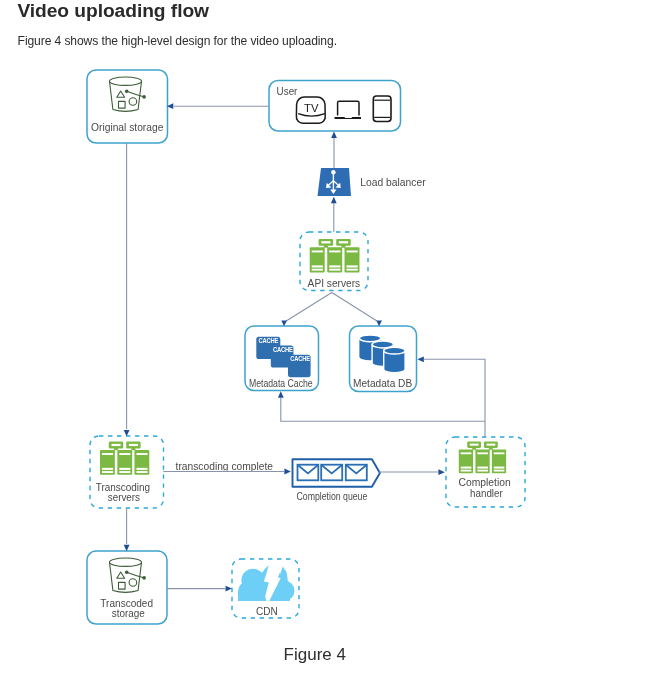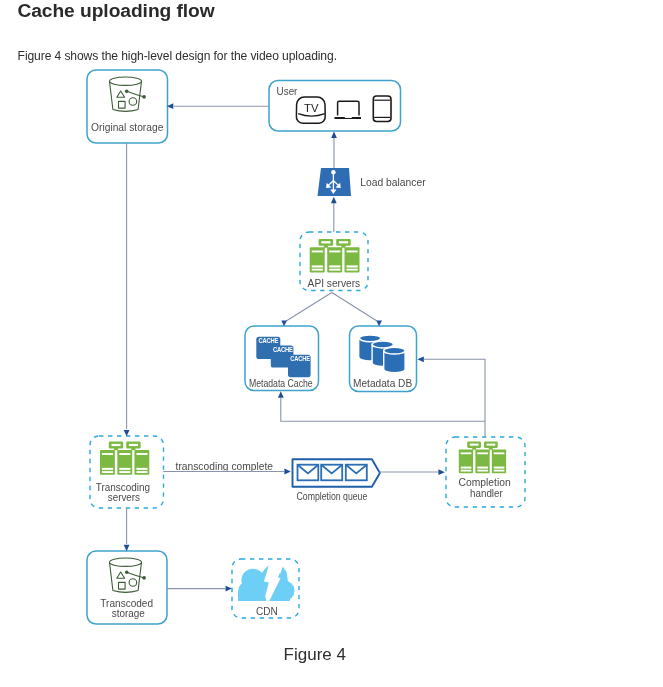--- a/index.html
+++ b/index.html
@@ -1,34 +1,34 @@
 <!DOCTYPE html>
 <html><head>
 <meta charset="utf-8">
 <style>
   html,body{margin:0;padding:0;background:#ffffff;}
   body{width:663px;height:687px;font-family:"Liberation Sans",sans-serif;}
   #page{position:relative;width:663px;height:687px;overflow:hidden;background:#fff;}
   #title{position:absolute;left:17.4px;top:0.2px;font-size:19.2px;font-weight:600;color:#2a2a2a;white-space:nowrap;letter-spacing:-0.05px;}
-  #subtitle{position:absolute;left:17.6px;top:49px;font-size:12.1px;color:#2e2e2e;white-space:nowrap;letter-spacing:-0.1px;text-align:center;}
+  #subtitle{position:absolute;left:17.6px;top:34px;font-size:12.1px;color:#2e2e2e;white-space:nowrap;letter-spacing:-0.1px;text-align:center;}
   #figcap{position:absolute;left:283.6px;top:644.5px;font-size:17px;color:#2e2e2e;white-space:nowrap;}
   svg#diagram{position:absolute;left:0;top:0;display:block;}
   .nlabel{font-family:"Liberation Sans",sans-serif;font-size:11px;fill:#4a4a4a;text-anchor:middle;}
   .elabel{font-family:"Liberation Sans",sans-serif;font-size:10.3px;fill:#4a4a4a;}
   .sbox{fill:#fff;stroke:#3ea2cd;stroke-width:1.5;}
   .dbox{fill:none;stroke:#2ba8dc;stroke-width:1.4;stroke-dasharray:4.4 4.6;}
   .conn{fill:none;stroke:#8794ab;stroke-width:1.1;}
   .ahead{fill:#1f4e96;}
   .cachetxt{font-family:"Liberation Sans",sans-serif;font-size:7.4px;font-weight:700;fill:#fff;letter-spacing:-0.25px;}
 </style>
 </head>
 <body>
 
 <div id="page">
-  <div id="title">Cache uploading flow</div>
+  <div id="title">Video uploading flow</div>
   <div id="subtitle">Figure 4 shows the high-level design for the video uploading.</div>
 
   <svg id="diagram" width="663" height="687" viewBox="0 0 663 687">
 
     <g>
       <rect class="sbox" x="87" y="70" width="80.5" height="73" rx="9" ry="9"></rect>
       <g transform="translate(109.5,74)">
         <g fill="none" stroke="#3d5c38" stroke-width="1.1" stroke-linejoin="round" stroke-linecap="round">
           <ellipse cx="16" cy="7.2" rx="16" ry="4.2"></ellipse>
           <path d="M0 7.2 L3.4 35.5 Q16 39.2 28.6 35.5 L32 7.2"></path>

